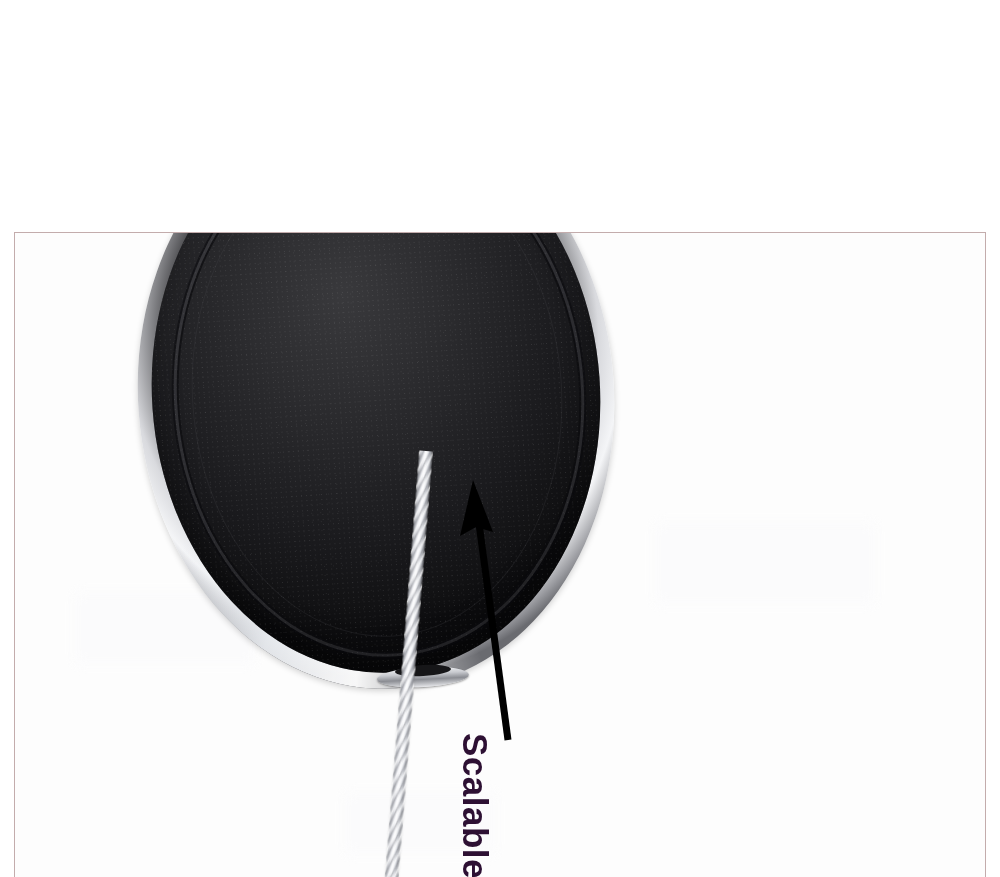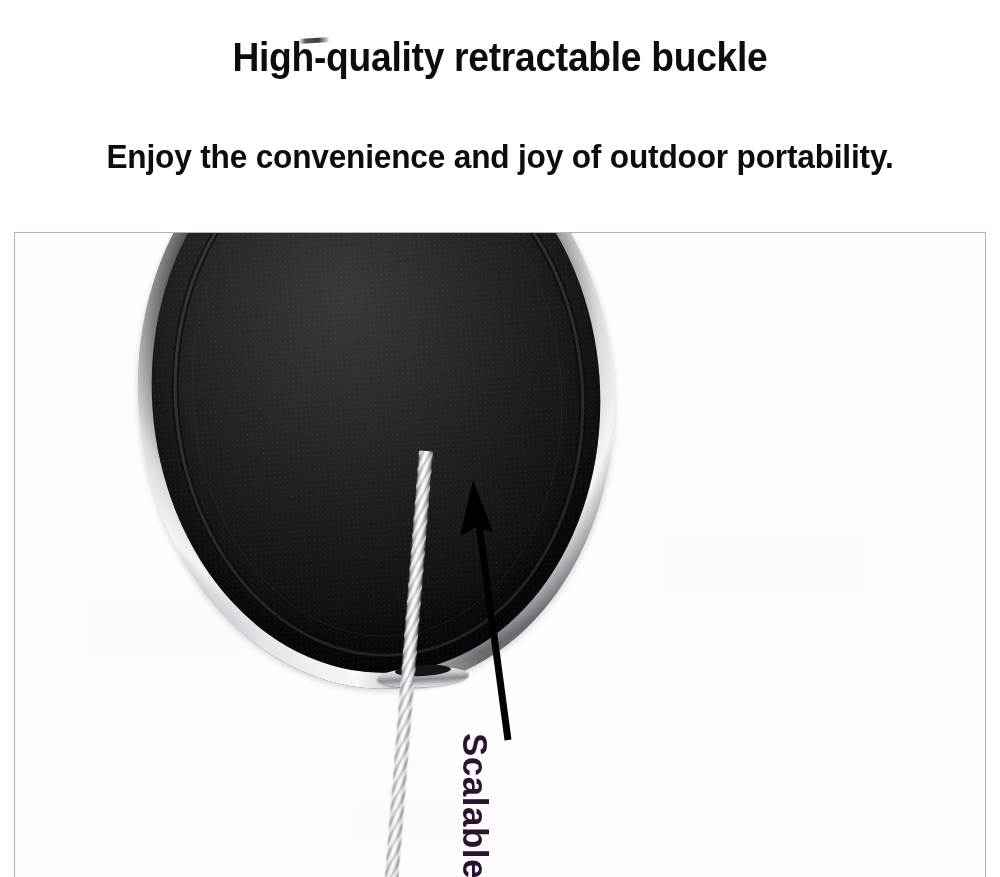--- a/index.html
+++ b/index.html
@@ -297,25 +297,20 @@
     white-space: nowrap;
     transform: rotate(90deg);
     transform-origin: 0 0;
   }
 </style>
 </head>
 <body>
 
 <div id="page">
 
-  <div class="headline-block">
-    <div class="title">High-quality retractable buckle</div>
-    <div class="title-artifact"></div>
-    <div class="subtitle">Enjoy the convenience and joy of outdoor portability.</div>
-  </div>
 
   <div class="photo-frame">
     <div class="photo-stage">
 
       <div class="ghost g1"></div>
       <div class="ghost g2"></div>
       <div class="ghost g3"></div>
 
       <div class="disc-wrap">
         <div class="disc-rim"></div>

